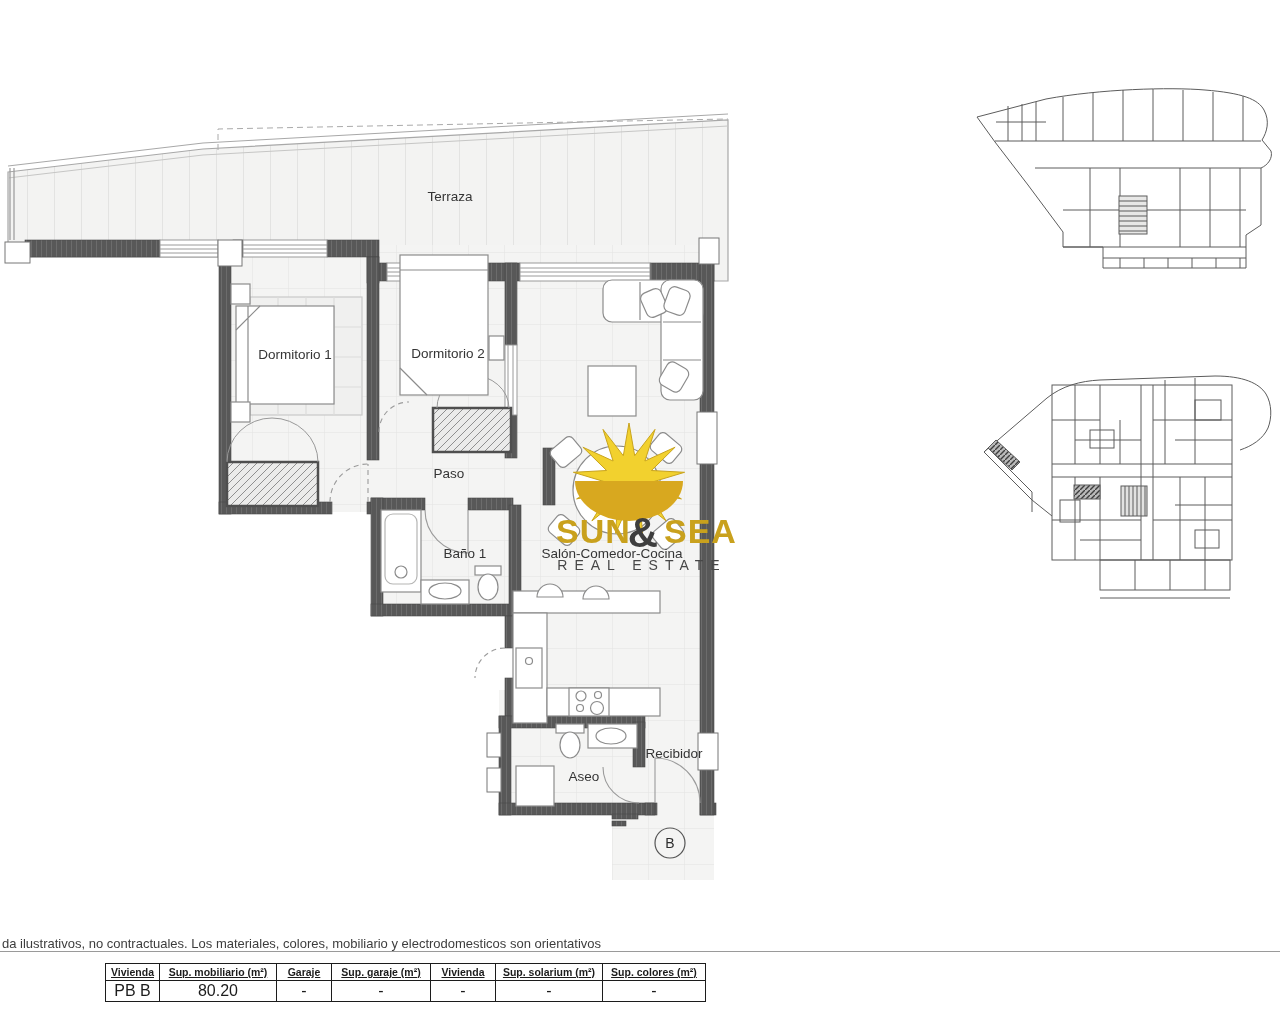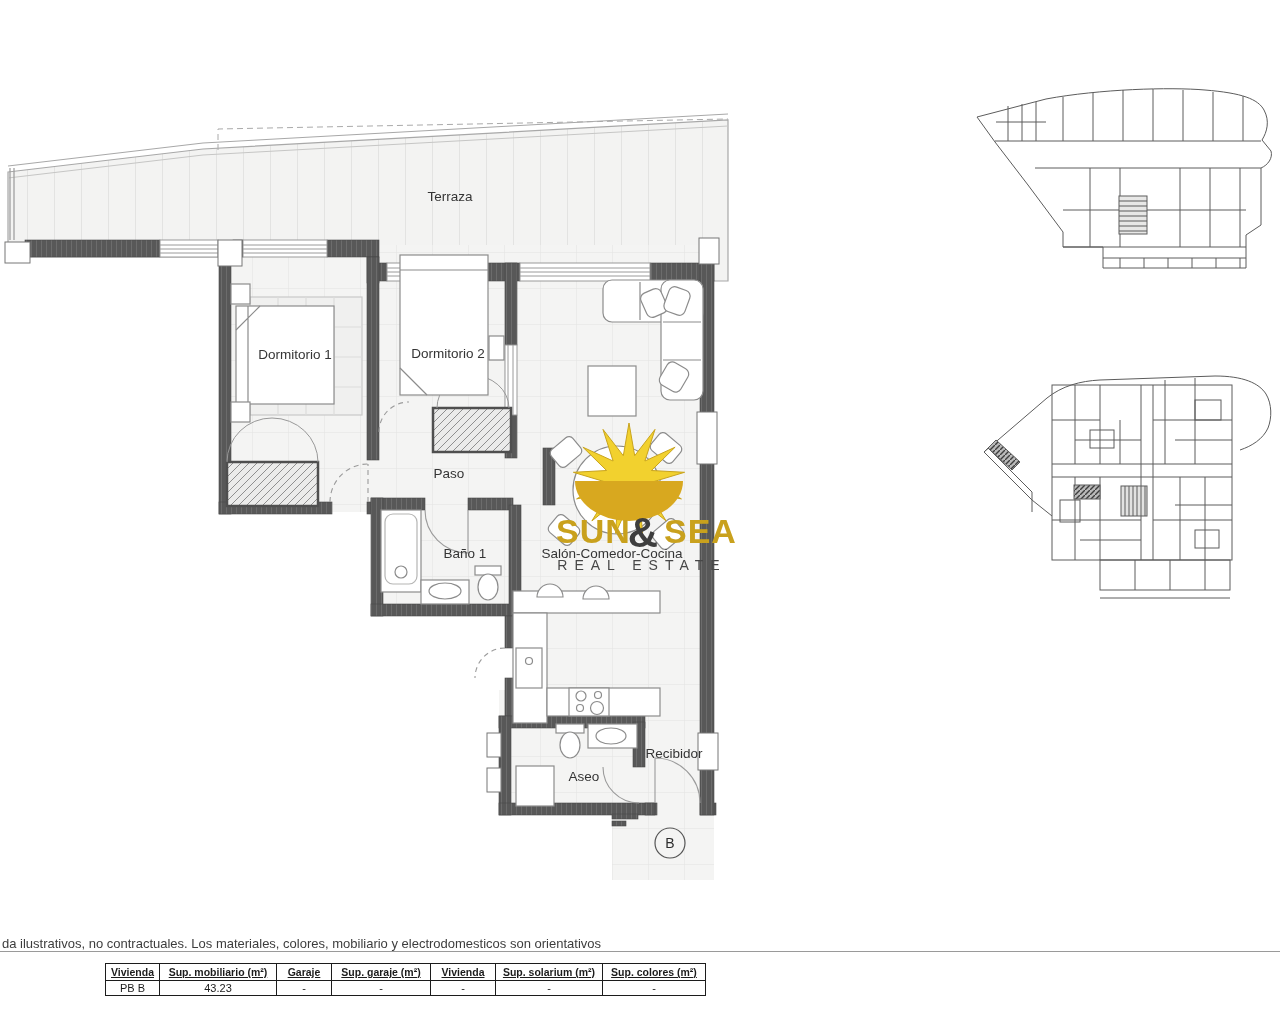--- a/index.html
+++ b/index.html
@@ -4,21 +4,21 @@
 <style>
   html,body{margin:0;padding:0;background:#fff;}
   .canvas{position:relative;width:1280px;height:1024px;background:#ffffff;overflow:hidden;
           font-family:"Liberation Sans",sans-serif;}
   svg text{font-family:"Liberation Sans",sans-serif;}
   .disclaimer{position:absolute;left:2px;top:936px;font-size:13px;color:#3d3d3d;white-space:nowrap;}
   .rule{position:absolute;left:0;top:951px;width:1280px;border-top:1px solid #9a9a9a;height:0;}
   .areas{position:absolute;left:105px;top:963px;border-collapse:collapse;background:#fff;}
   .areas th,.areas td{border:1px solid #1c1c1c;text-align:center;padding:1px 5px;color:#1c1c1c;}
   .areas th{font-size:10.5px;font-weight:bold;height:14px;text-decoration:underline;}
-  .areas td{font-size:11px;height:12px;}
+  .areas td{font-size:16px;height:12px;}
 </style>
 </head>
 <body>
 
 <div class="canvas">
 
 <svg width="1280" height="1024" viewBox="0 0 1280 1024">
 <defs>
   <pattern id="grid" patternUnits="userSpaceOnUse" width="36" height="36">
     <rect width="36" height="36" fill="#f4f4f3"></rect>
@@ -268,21 +268,21 @@
     <th style="width:40px">Vivienda</th>
     <th style="width:106px">Sup. mobiliario (m²)</th>
     <th style="width:44px">Garaje</th>
     <th style="width:88px">Sup. garaje (m²)</th>
     <th style="width:54px">Vivienda</th>
     <th style="width:96px">Sup. solarium (m²)</th>
     <th style="width:92px">Sup. colores (m²)</th>
   </tr>
   <tr>
     <td>PB B</td>
-    <td>43.23</td>
+    <td>80.20</td>
     <td>-</td>
     <td>-</td>
     <td>-</td>
     <td>-</td>
     <td>-</td>
   </tr>
 </tbody>
     </table>
 
 </div>

